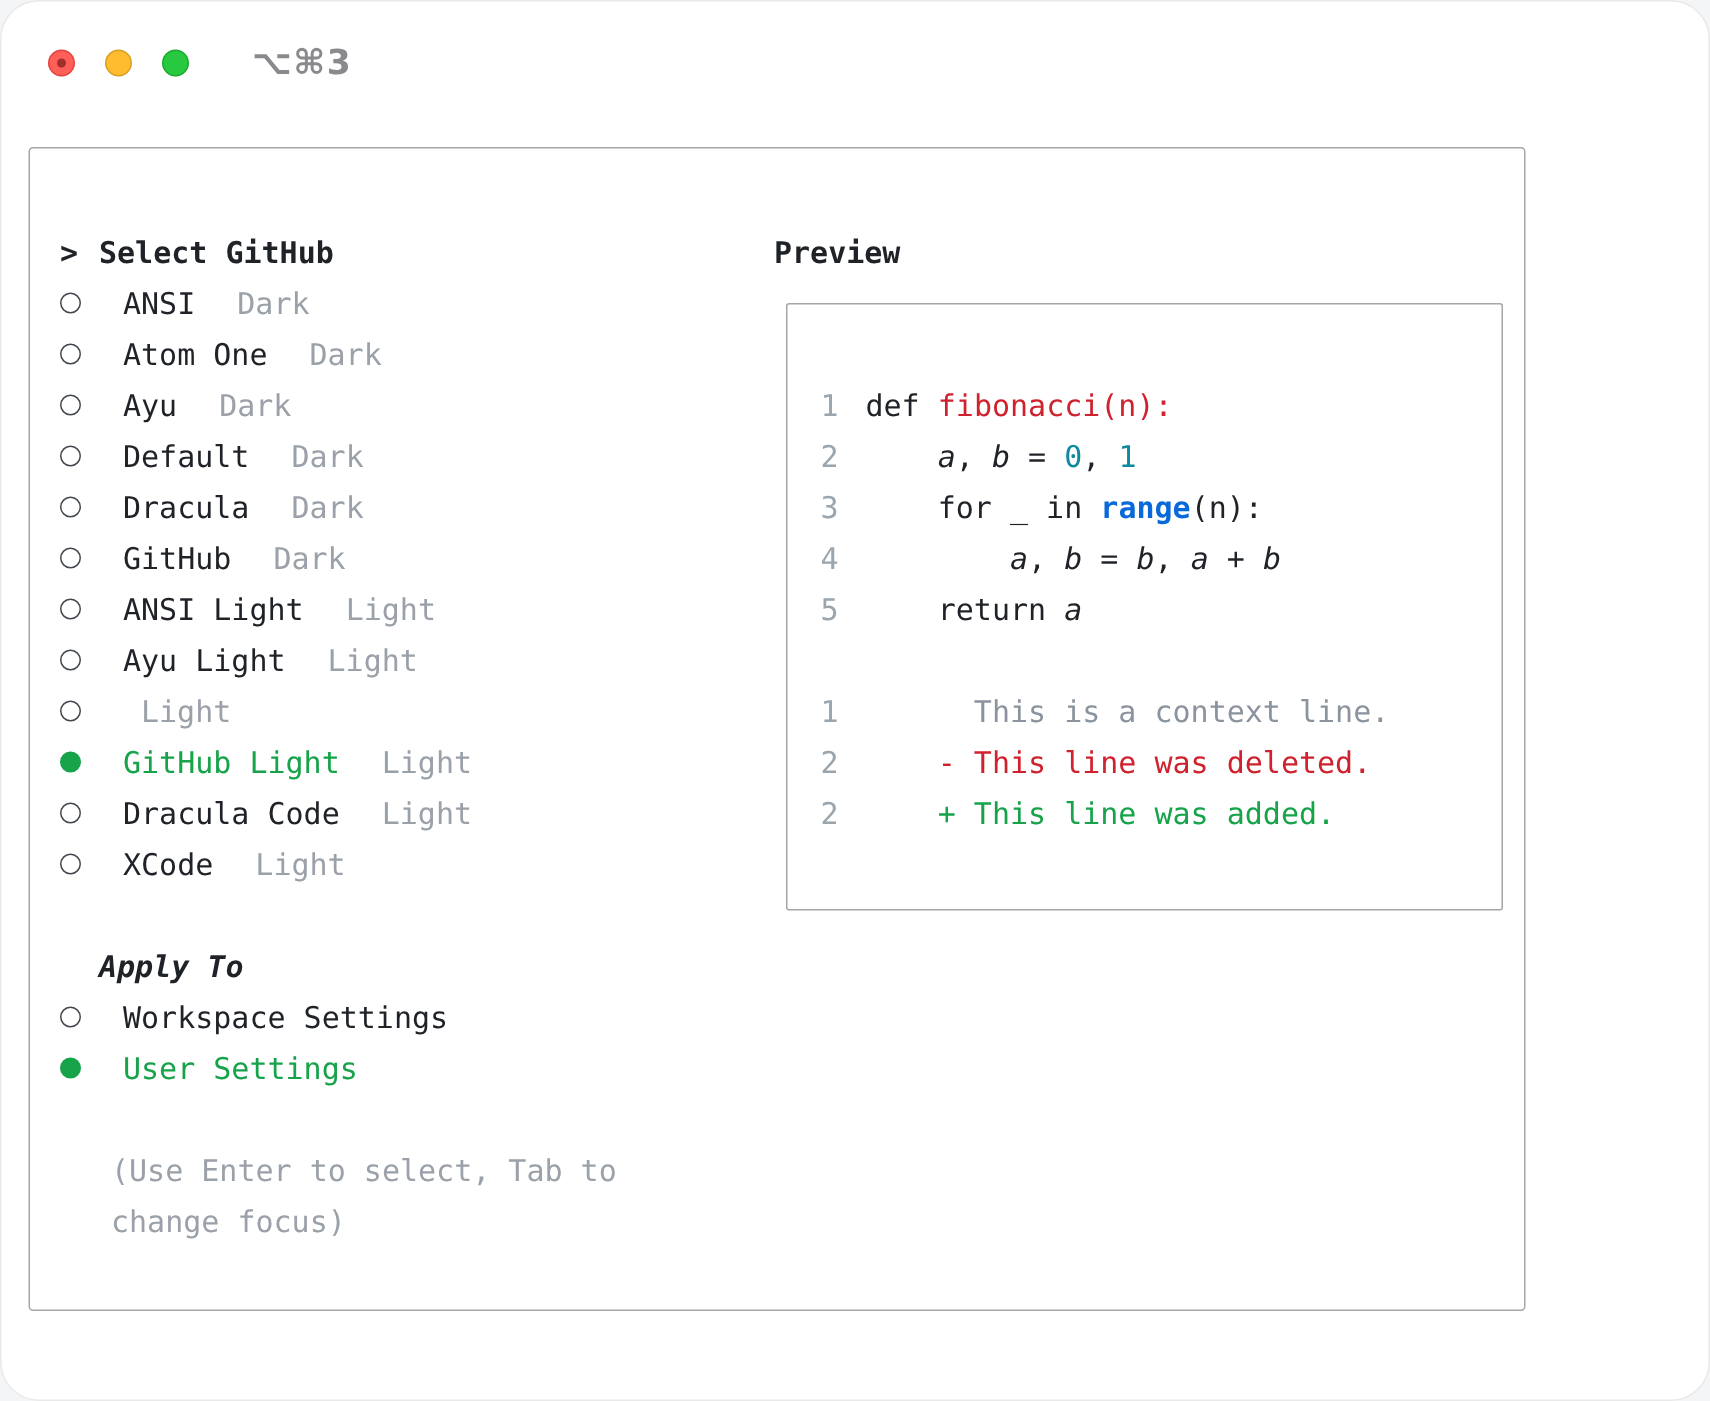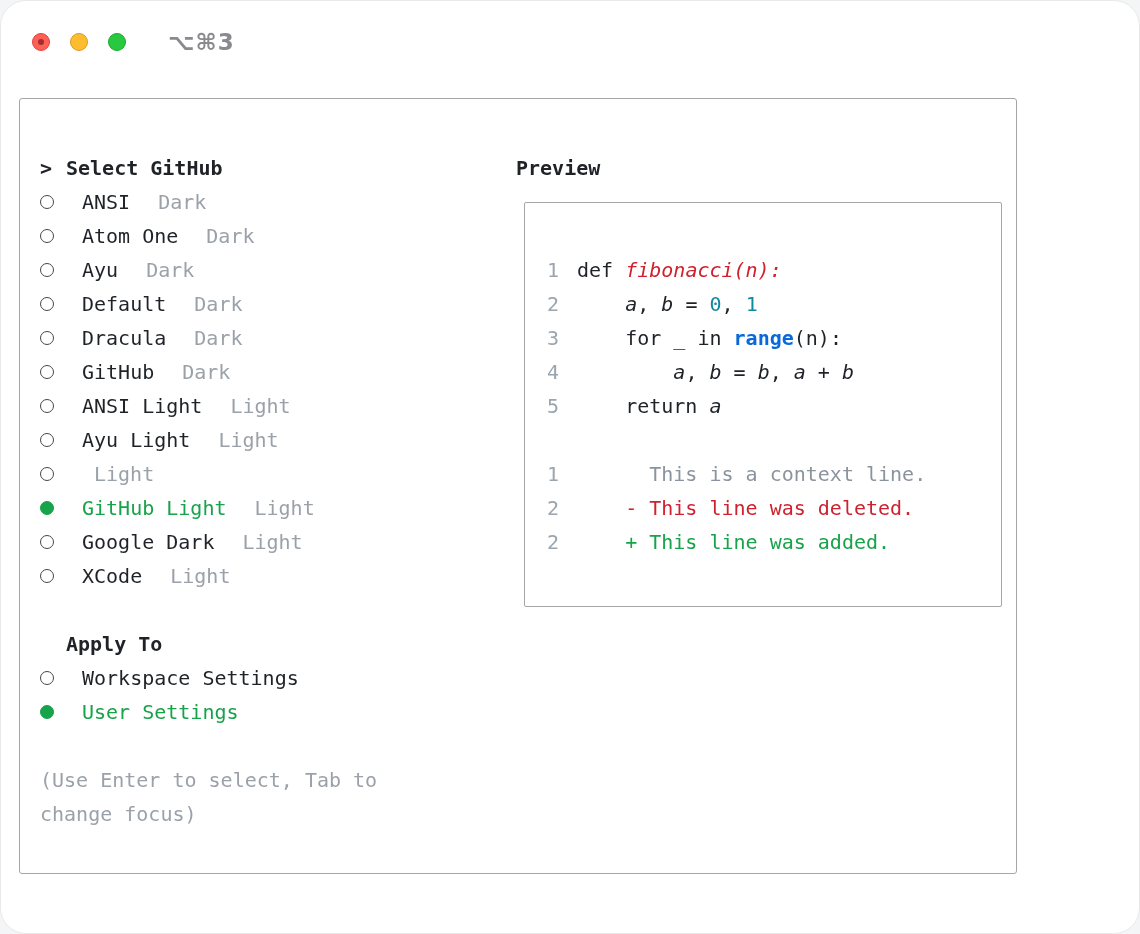--- a/index.html
+++ b/index.html
@@ -28,35 +28,35 @@
               font-size:20px; line-height:34px; color:var(--fg); }
   .picker-title { display:flex; align-items:center; height:34px; font-weight:700; }
   .prompt { display:inline-block; width:26px; }
   .row { display:flex; align-items:center; height:34px; white-space:pre;gap:16px; }
   .radio { flex:none; width:14px; height:14px; border-radius:50%;
            border:1.5px solid var(--radio_border); margin-right:12px; }
   .radio.on { background:var(--green); border-color:var(--green); }
   .tname { color:var(--fg); }
   .tname.sel { color:var(--green); }
   .tvariant { color:var(--muted); margin-left:12px; }
-  .apply-title { margin-top:34px; padding-left:26px; font-weight:700; height:34px; }
+  .apply-title { margin-top:34px; padding-left:26px; font-weight:700; height:34px;font-style:italic; }
   .opt-label { color:var(--fg); }
   .opt-label.sel { color:var(--green); }
-  .hint { margin-top:34px; width:400px; color:var(--muted); }
+  .hint { margin-top:34px; width:400px; color:var(--muted);margin-left:34px; }
 
   .right-col { position:absolute; left:496px; top:52px; font-size:20px;
                line-height:34px; color:var(--fg); }
   .preview-title { height:34px; font-weight:700; }
   .preview-box { margin:17px 0 0 8px; width:478px; height:405px;
                  border:1px solid var(--border); border-radius:2px;
                  padding:50px 0 0 22px; overflow:hidden; background:#fff; }
   .code-line { height:34px; white-space:pre; }
   .lnum { display:inline-block; width:12px; margin-right:18px; color:var(--lnum); text-align:right; }
   .seg-plain   { color:var(--fg); }
-  .seg-func    { color:var(--red);font-style:italic; }
+  .seg-func    { color:var(--red); }
   .seg-number  { color:var(--teal); }
   .seg-builtin { color:var(--blue);font-weight:bold; }
   .seg-var     { color:var(--fg); font-style:italic; }
   .seg-ctx     { color:var(--ctx); }
   .seg-del     { color:var(--red); }
   .seg-add     { color:var(--green); }
 </style>
 </head>
 <body>
 
@@ -82,21 +82,21 @@
           <div class="row"><span class="radio"></span><span class="tname">ANSI</span><span class="tvariant">Dark</span></div>
           <div class="row"><span class="radio"></span><span class="tname">Atom One</span><span class="tvariant">Dark</span></div>
           <div class="row"><span class="radio"></span><span class="tname">Ayu</span><span class="tvariant">Dark</span></div>
           <div class="row"><span class="radio"></span><span class="tname">Default</span><span class="tvariant">Dark</span></div>
           <div class="row"><span class="radio"></span><span class="tname">Dracula</span><span class="tvariant">Dark</span></div>
           <div class="row"><span class="radio"></span><span class="tname">GitHub</span><span class="tvariant">Dark</span></div>
           <div class="row"><span class="radio"></span><span class="tname">ANSI Light</span><span class="tvariant">Light</span></div>
           <div class="row"><span class="radio"></span><span class="tname">Ayu Light</span><span class="tvariant">Light</span></div>
           <div class="row"><span class="radio"></span><span class="tvariant">Light</span></div>
           <div class="row"><span class="radio on"></span><span class="tname sel">GitHub Light</span><span class="tvariant">Light</span></div>
-          <div class="row"><span class="radio"></span><span class="tname">Google Dark</span><span class="tvariant">Light</span></div>
+          <div class="row"><span class="radio"></span><span class="tname">Dracula Code</span><span class="tvariant">Light</span></div>
           <div class="row"><span class="radio"></span><span class="tname">XCode</span><span class="tvariant">Light</span></div>
         </div>
       <div class="apply-title">Apply To</div>
       <div id="apply-list">
           <div class="row"><span class="radio"></span><span class="opt-label">Workspace Settings</span></div>
           <div class="row"><span class="radio on"></span><span class="opt-label sel">User Settings</span></div>
         </div>
       <div class="hint">(Use Enter to select, Tab to change focus)</div>
     </div>
 

